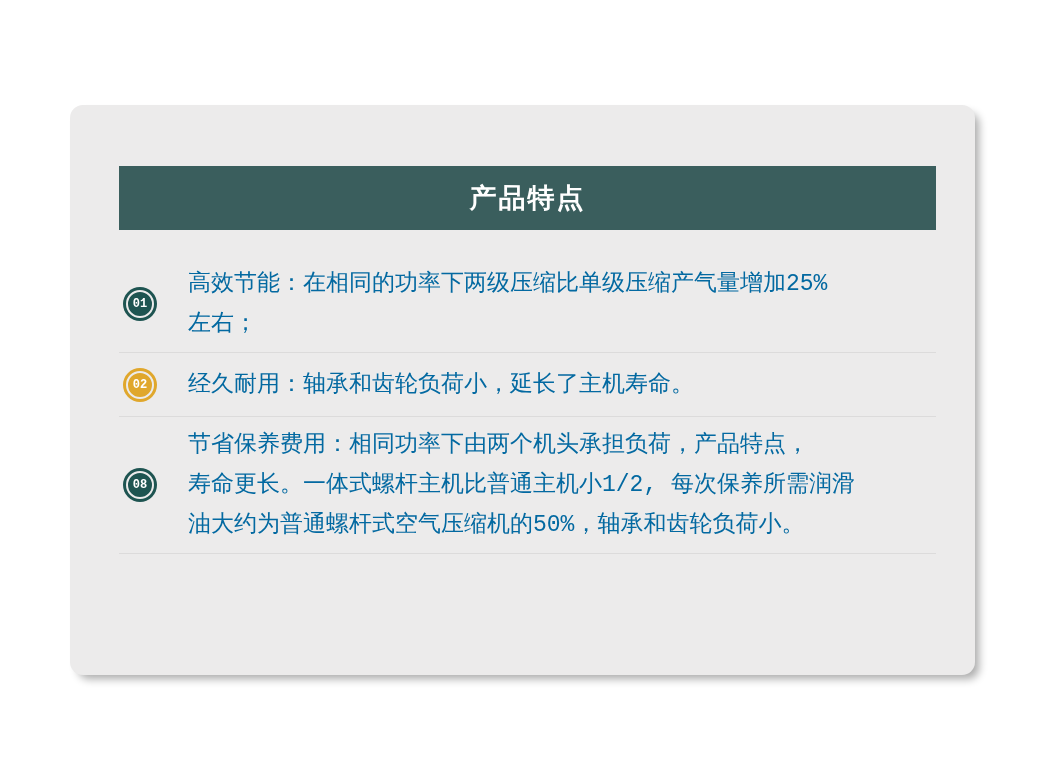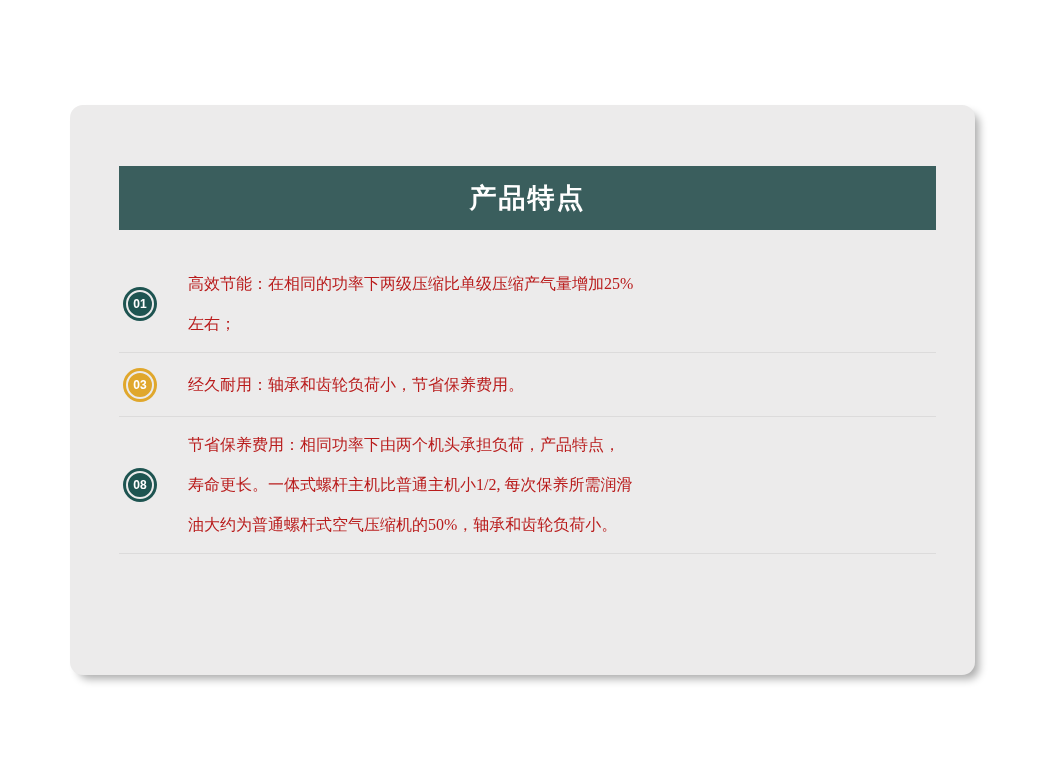--- a/index.html
+++ b/index.html
@@ -97,33 +97,33 @@
     border-radius: 50%;
     border: 2.5px solid #ecebeb;
     box-sizing: border-box;
   }
   .badge-num {
     position: relative;
     z-index: 2;
     color: #ffffff;
     font-size: 12px;
     font-weight: bold;
-    font-family: Liberation Sans, sans-serif;
+    font-family: Liberation Mono, monospace;
     line-height: 1;
   }
   .badge.teal   { background: #1e5451; }
   .badge.gold   { background: #e0a72c; }
 
   
   .feature-text {
     flex: 1 1 auto;
-    color: #b91c1c;
-    font-size: 16px;
+    color: #0369a1;
+    font-size: 23px;
     line-height: 40px;
-    font-family: Liberation Serif, serif;
+    font-family: Liberation Mono, monospace;
     padding-right: 6px;
   }
   .feature-text .line {
     display: block;
     white-space: nowrap;
   }
 </style>
 </head>
 <body>
 
@@ -144,24 +144,24 @@
         </div>
         <div class="feature-text">
           <span class="line">高效节能：在相同的功率下两级压缩比单级压缩产气量增加25%</span>
           <span class="line">左右；</span>
         </div>
       </div>
 
       <div class="feature-item item-2">
         <div class="badge gold">
           <span class="badge-ring"></span>
-          <span class="badge-num">03</span>
+          <span class="badge-num">02</span>
         </div>
         <div class="feature-text">
-          <span class="line">经久耐用：轴承和齿轮负荷小，节省保养费用。</span>
+          <span class="line">经久耐用：轴承和齿轮负荷小，延长了主机寿命。</span>
         </div>
       </div>
 
       <div class="feature-item item-3">
         <div class="badge teal">
           <span class="badge-ring"></span>
           <span class="badge-num">08</span>
         </div>
         <div class="feature-text">
           <span class="line">节省保养费用：相同功率下由两个机头承担负荷，产品特点，</span>

